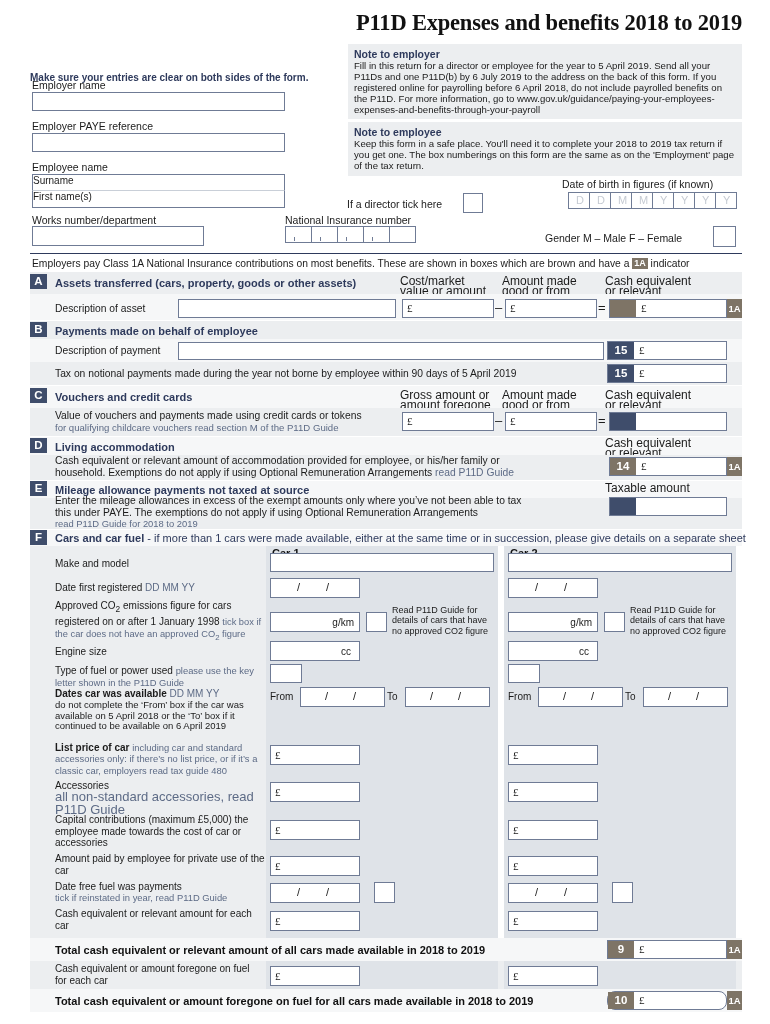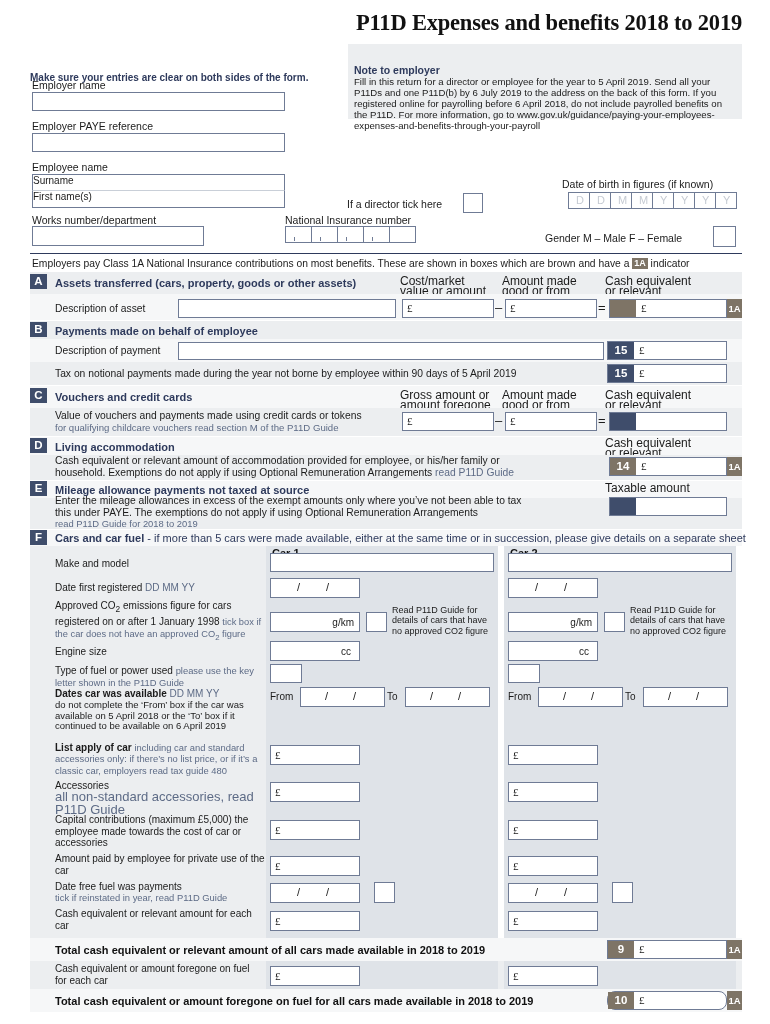--- a/index.html
+++ b/index.html
@@ -26,21 +26,21 @@
   .crown:after{ content:""; position:absolute; left:6px; top:5px; width:9px; height:4px;
           background:#2b2b2b; border-radius:3px 3px 0 0; }
   .logo-txt{ font-size:12.5px; line-height:13px; color:#1b1b1b; letter-spacing:.1px;}
 
   .title{ position:absolute; right:0; top:2px; font-family:"Liberation Serif", serif;
           font-weight:bold; font-size:22.5px; color:#111; letter-spacing:-.2px; }
 
   .clearnote{ position:absolute; left:0; top:64px; width:330px;
               font-size:10px; font-weight:bold; color:#2e3a5c; line-height:12px;}
 
-  .notebox{ position:absolute; background:#eceef0; padding:20px 6px 5px 6px; }
+  .notebox{ position:absolute; background:#eceef0; padding:4px 6px 5px 6px; }
   .notebox .nt{ font-weight:bold; font-size:10.5px; color:#2e3a5c; margin-bottom:1px; }
   .notebox .nb{ font-size:9.6px; line-height:10.9px; color:#1b1b1b; }
 
   
   .lbl{ position:absolute; font-size:10.5px; color:#1b1b1b; }
   .fld{ position:absolute; background:#fff; border:1px solid #6f7b95; }
   .fld.sp{ border-bottom:1px solid #c9cfd8; }
 
   .cellrow{ position:absolute; display:flex; }
   .cellrow .c{ width:27px; height:17px; border:1px solid #6f7b95; margin-left:-1px;
@@ -99,20 +99,24 @@
 
     <div class="title">P11D Expenses and benefits 2018 to 2019</div>
 
     <div class="clearnote">Make sure your entries are clear on both sides of the form.</div>
 
     <div class="notebox" style="left:318px; top:36px; width:394px; height:75px;">
       <div class="nt">Note to employer</div>
       <div class="nb">Fill in this return for a director or employee for the year to 5 April 2019. Send all your P11Ds and one P11D(b) by 6 July 2019 to the address on the back of this form. If you registered online for payrolling before 6 April 2018, do not include payrolled benefits on the P11D. For more information, go to www.gov.uk/guidance/paying-your-employees-expenses-and-benefits-through-your-payroll</div>
     </div>
 
+    <div class="notebox" style="left:318px; top:114px; width:394px; height:54px;">
+      <div class="nt">Note to employee</div>
+      <div class="nb">Keep this form in a safe place. You'll need it to complete your 2018 to 2019 tax return if you get one. The box numberings on this form are the same as on the 'Employment' page of the tax return.</div>
+    </div>
   </div>
 
   <div class="lbl" style="left:32px; top:79px;">Employer name</div>
   <div class="fld" style="left:32px; top:92px; width:253px; height:19px;"></div>
 
   <div class="lbl" style="left:32px; top:120px;">Employer PAYE reference</div>
   <div class="fld" style="left:32px; top:133px; width:253px; height:19px;"></div>
 
   <div class="lbl" style="left:32px; top:161px;">Employee name</div>
   <div class="fld" style="left:32px; top:191px; width:253px; height:17px; border-top:none;">
@@ -287,21 +291,21 @@
     <span class="grey" style="font-size:9.4px;">read P11D Guide for 2018 to 2019</span>
   </div>
   <div class="numbox" style="left:609px; top:497px; width:118px;">
     <div class="tag"></div>
     <div class="val"></div>
   </div>
 
   <div class="band w" style="left:30px; top:530px; width:712px; height:16px;"></div>
   <div class="letter" style="left:30px; top:530px;">F</div>
   <div class="sechd" style="left:55px; top:532px;">
-    <span>Cars and car fuel</span><span style="font-weight:normal;"> - if more than 5 cars were made available, either at the same time or in succession, please give details on a separate sheet</span>
+    <span>Cars and car fuel</span><span style="font-weight:normal;"> - if more than 1 cars were made available, either at the same time or in succession, please give details on a separate sheet</span>
   </div>
 
   <div class="colband" style="left:266px; top:546px; width:232px; height:392px;"></div>
   <div class="colband" style="left:504px; top:546px; width:232px; height:392px;"></div>
   <div class="band" style="left:30px; top:546px; width:236px; height:392px;"></div>
 
   <div class="carhd" style="left:272px; top:547px;">Car 1</div>
   <div class="carhd" style="left:510px; top:547px;">Car 2</div>
 
   <div class="ftlbl" style="left:55px; top:558px;">Make and model</div>
@@ -373,21 +377,21 @@
     <span class="sl" style="left:24px;">/</span>
       <span class="sl" style="left:52px;">/</span>
   </div>
   <div class="ftlbl" style="left:625px; top:691px; font-size:10px;">To</div>
   <div class="dbox" style="left:643px; top:687px; width:85px;">
     <span class="sl" style="left:24px;">/</span>
       <span class="sl" style="left:52px;">/</span>
   </div>
 
   <div class="ftlbl" style="left:55px; top:742px; width:212px; line-height:11.3px;">
-    <span class="bold">List apply of car</span>
+    <span class="bold">List price of car</span>
     <span class="grey" style="font-size:9.4px;">including car and standard accessories only: if there’s no list price, or if it’s a classic car, employers read tax guide 480</span>
   </div>
   <div class="fld" style="left:270px; top:745px; width:90px; height:20px;">
     <span class="pound" style="left:4px; top:3px;">£</span>
     </div>
   <div class="fld" style="left:508px; top:745px; width:90px; height:20px;">
     <span class="pound" style="left:4px; top:3px;">£</span>
     </div>
 
   <div class="ftlbl" style="left:55px; top:780px; width:212px; line-height:11.3px;">

